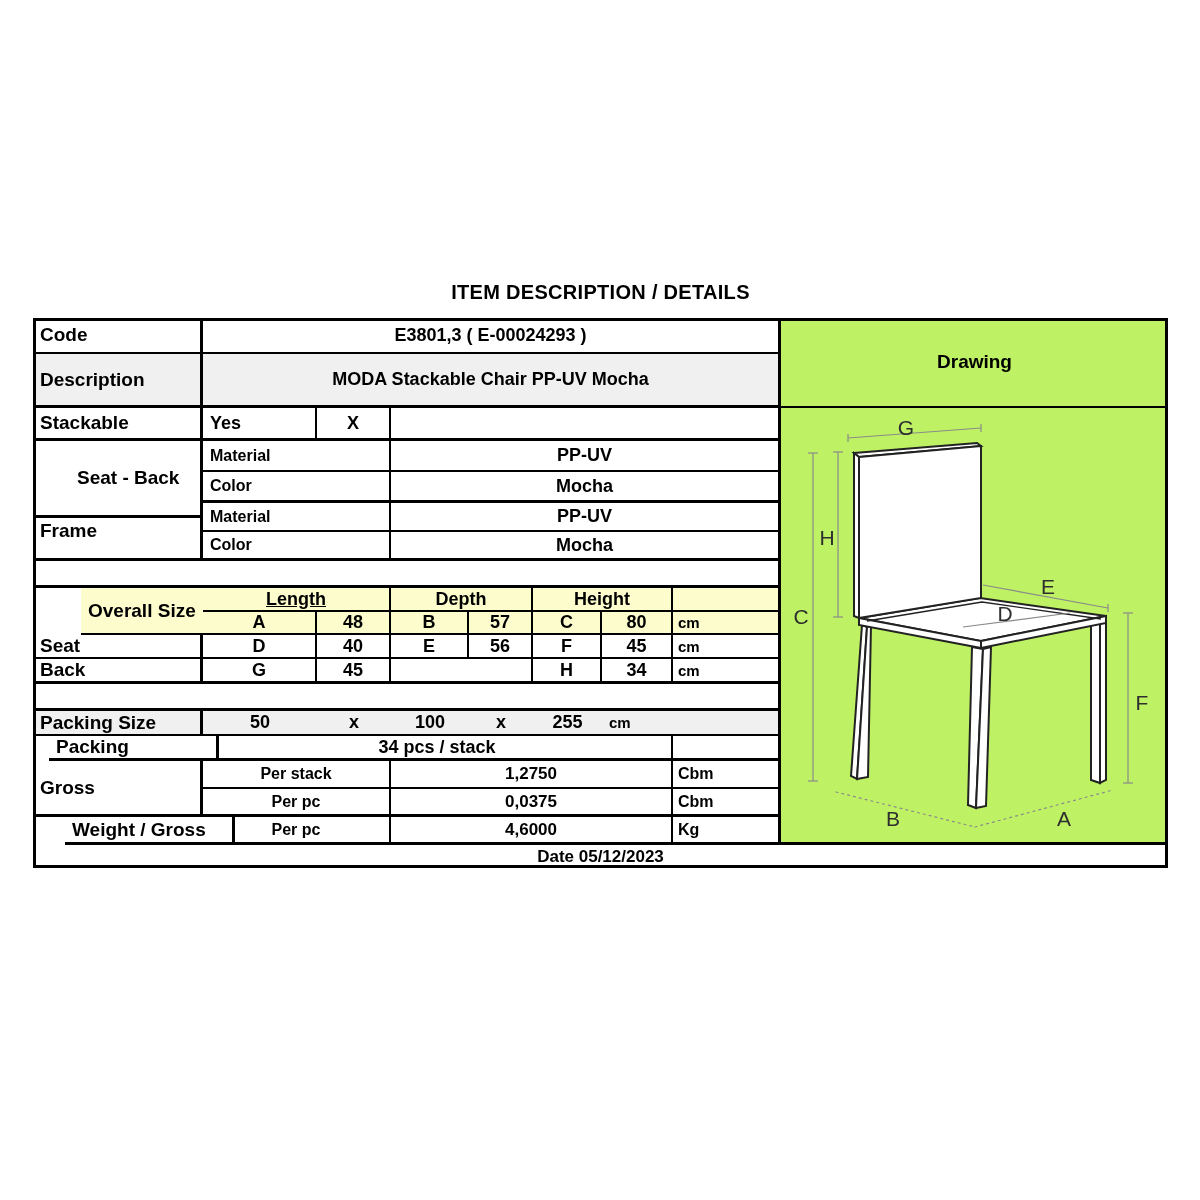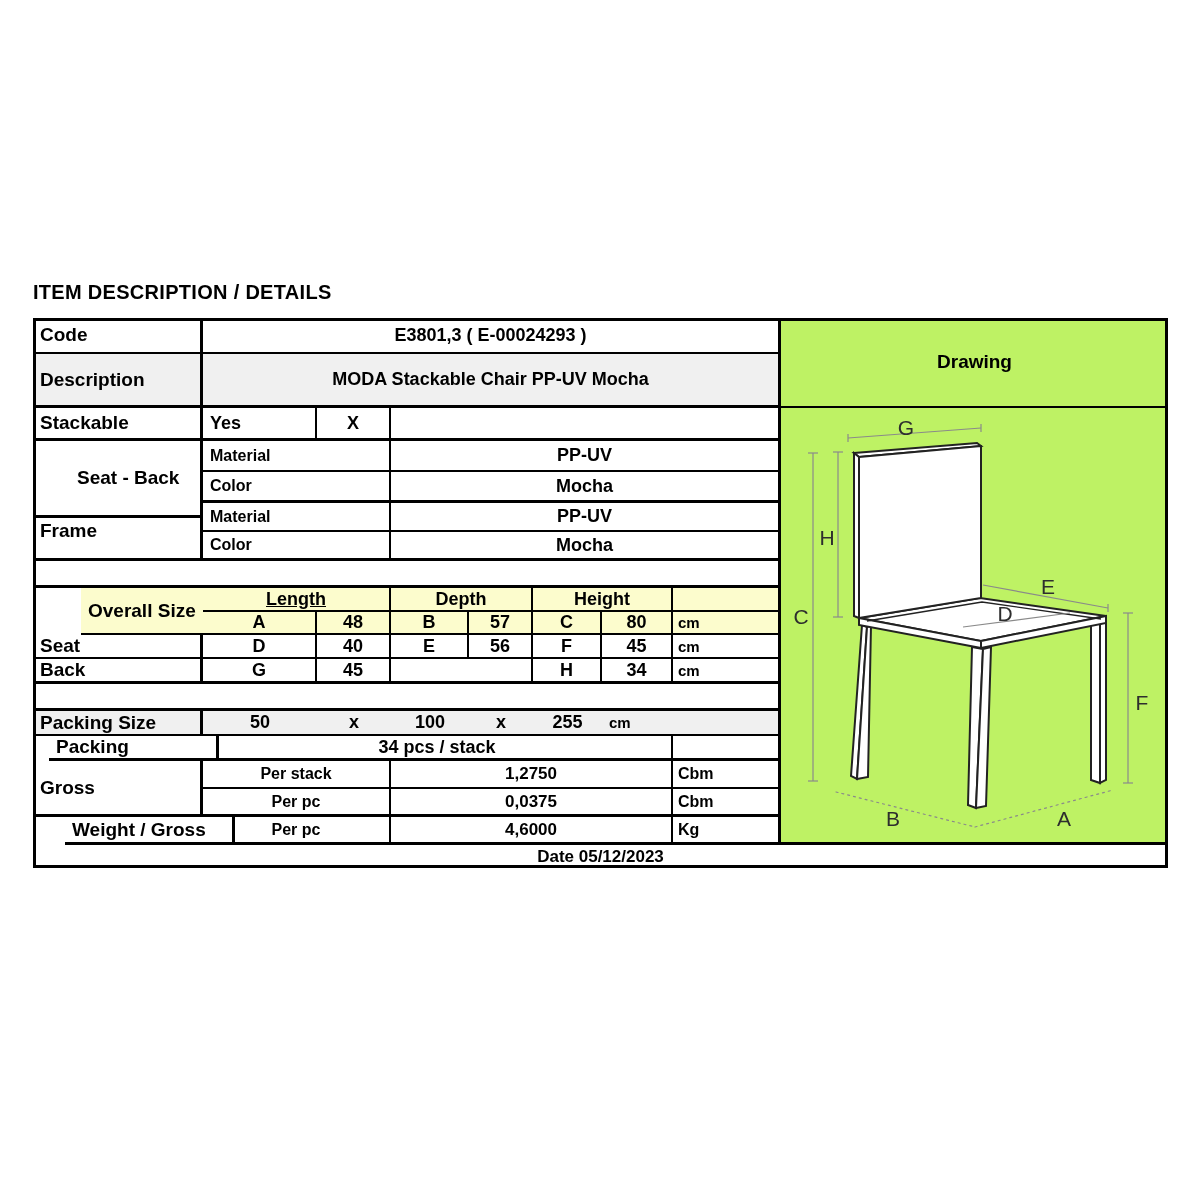--- a/index.html
+++ b/index.html
@@ -1,18 +1,18 @@
 <!DOCTYPE html>
 <html><head>
 <meta charset="utf-8">
 <style>
   html,body{margin:0;padding:0;background:#fff;}
   .page{position:relative;width:1200px;height:1200px;background:#ffffff;
         font-family:"Liberation Sans","DejaVu Sans",sans-serif;color:#000;overflow:hidden;}
-  .title{position:absolute;left:33px;top:281px;width:1135px;
+  .title{position:absolute;left:33px;top:281px;width:1135px;text-align:center;
          font-size:20px;font-weight:bold;letter-spacing:.3px;}
   .sheet{position:absolute;left:33px;top:318px;width:1135px;height:550px;background:#fff;}
   .sheet .frame-overlay{position:absolute;inset:0;box-shadow:inset 0 0 0 3px #000;pointer-events:none;z-index:50;}
   .cell{position:absolute;box-sizing:border-box;display:flex;align-items:center;
         border-right:2px solid #000;border-bottom:2px solid #000;
         font-weight:bold;font-size:18px;white-space:nowrap;overflow:hidden;}
   .cell.ctr{justify-content:center;}
   .cell.padl{padding-left:7px;}
   .cell.no-r{border-right:none;}
   .cell.b3{border-bottom-width:3px;}

